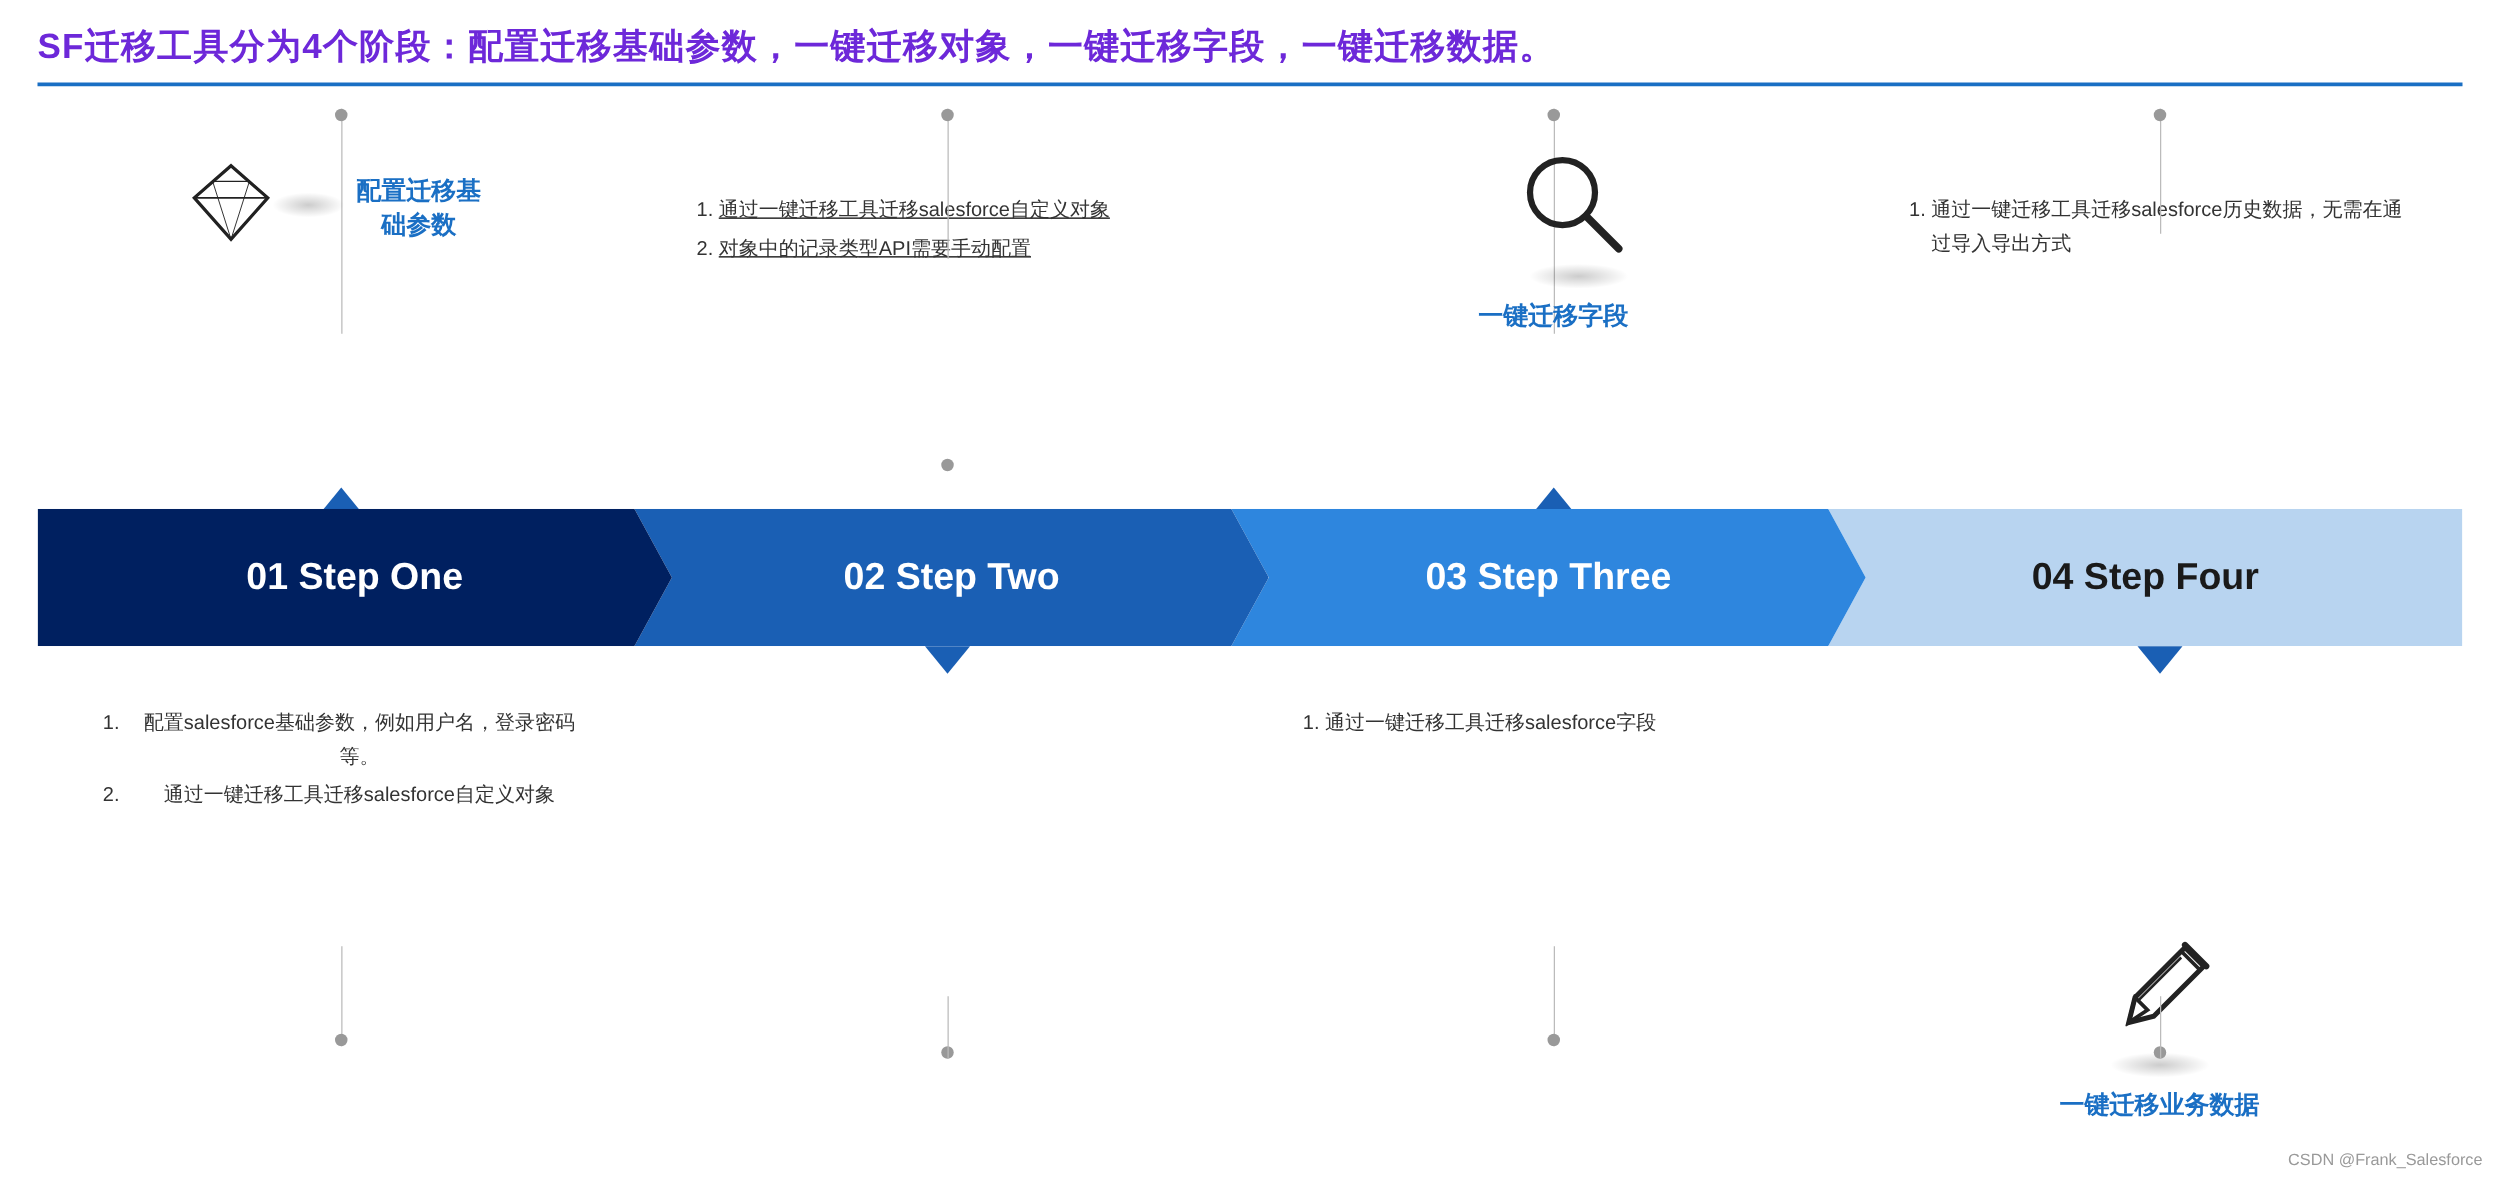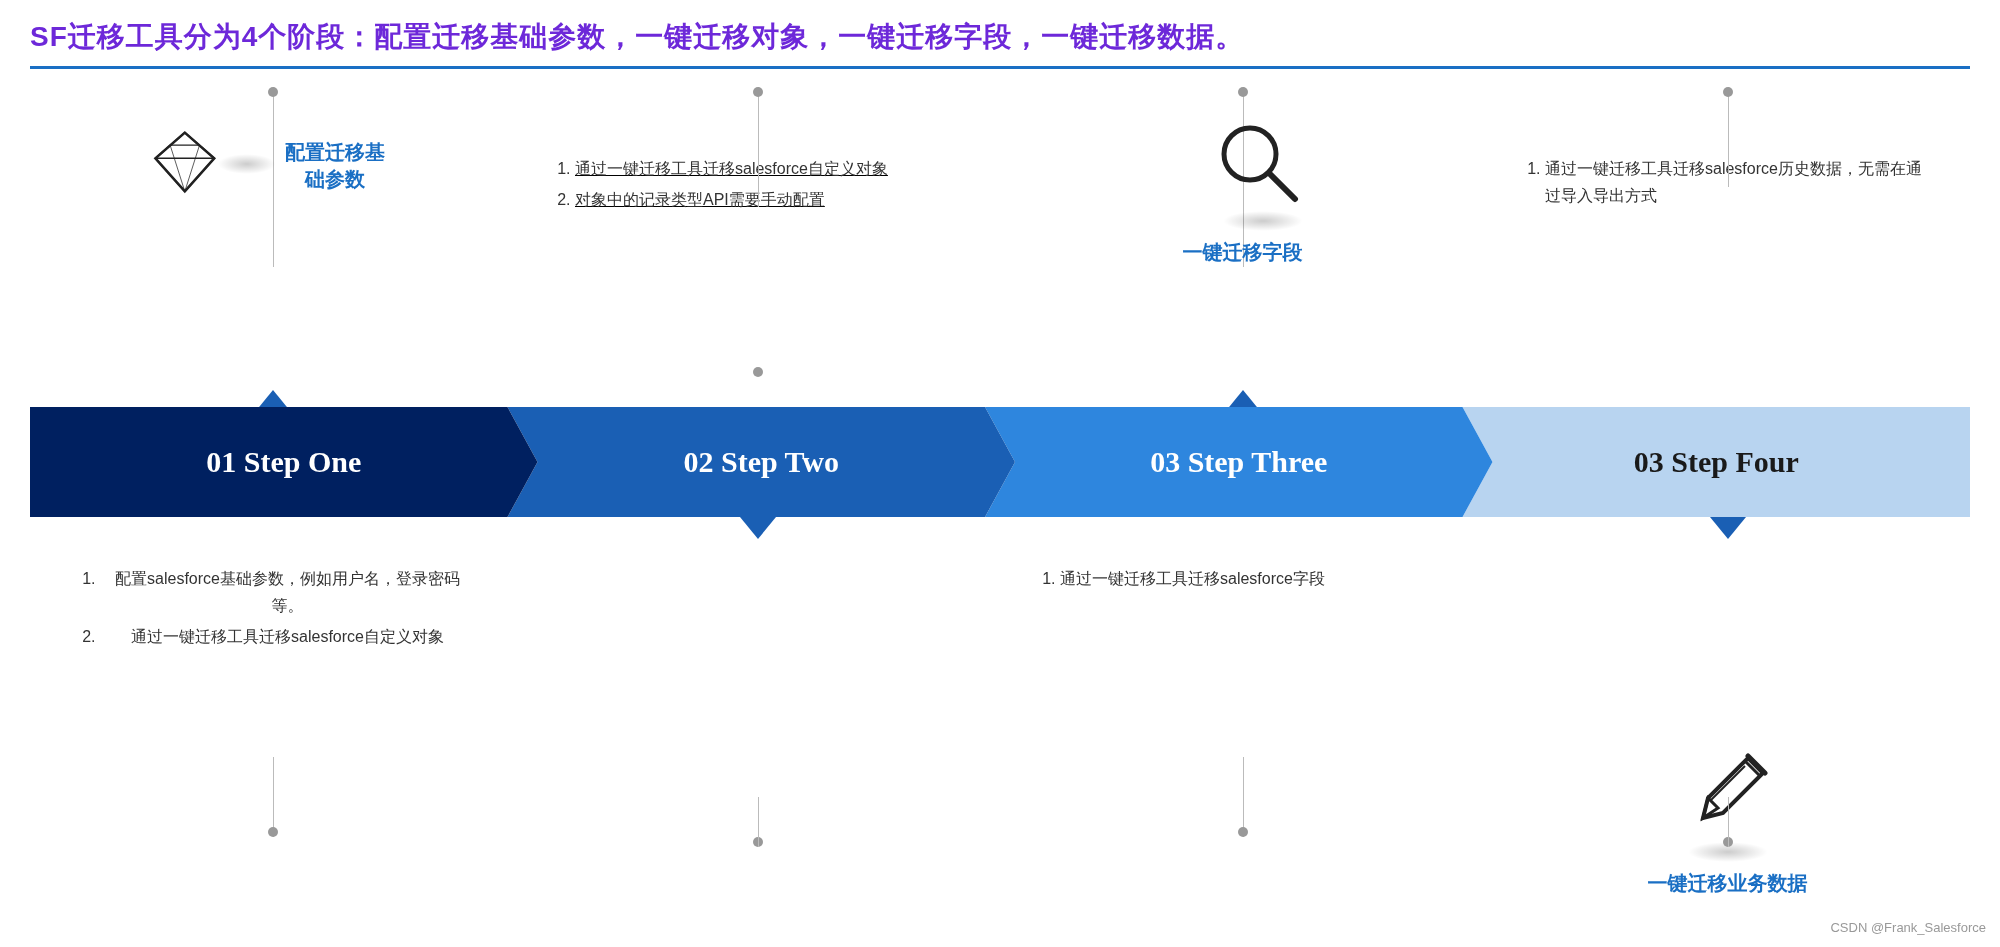--- a/index.html
+++ b/index.html
@@ -45,21 +45,20 @@
 
     .step {
       display: flex;
       align-items: center;
       justify-content: center;
       font-size: 30px;
       font-weight: bold;
       color: #fff;
       position: relative;
       flex: 1;
-      font-family: Liberation Serif, serif;
     }
 
     .step-1 {
       background: #002060;
       clip-path: polygon(0 0, calc(100% - 30px) 0, 100% 50%, calc(100% - 30px) 100%, 0 100%);
       z-index: 4;
     }
     .step-2 {
       background: #1a5fb4;
       clip-path: polygon(0 0, calc(100% - 30px) 0, 100% 50%, calc(100% - 30px) 100%, 0 100%, 30px 50%);
@@ -267,21 +266,21 @@
     <div class="step step-1">
       <span>01 Step One</span>
     </div>
     <div class="step step-2">
       <span>02 Step Two</span>
     </div>
     <div class="step step-3">
       <span>03 Step Three</span>
     </div>
     <div class="step step-4">
-      <span>03 Step Four</span>
+      <span>04 Step Four</span>
     </div>
   </div>
 
   <div class="bottom-area">
 
     <div class="bottom-col" style="justify-content: flex-start; align-items: flex-start; padding: 30px 20px 0 30px;">
 
       <div style="position:absolute; left: 50%; bottom: 60px; width:1.5px; height: 80px; background:#bbb;"></div>
       <div class="dot" style="bottom: 60px; left: calc(50% - 5px);"></div>
       <div class="info-box" style="margin-top: 10px; text-align: center;">

